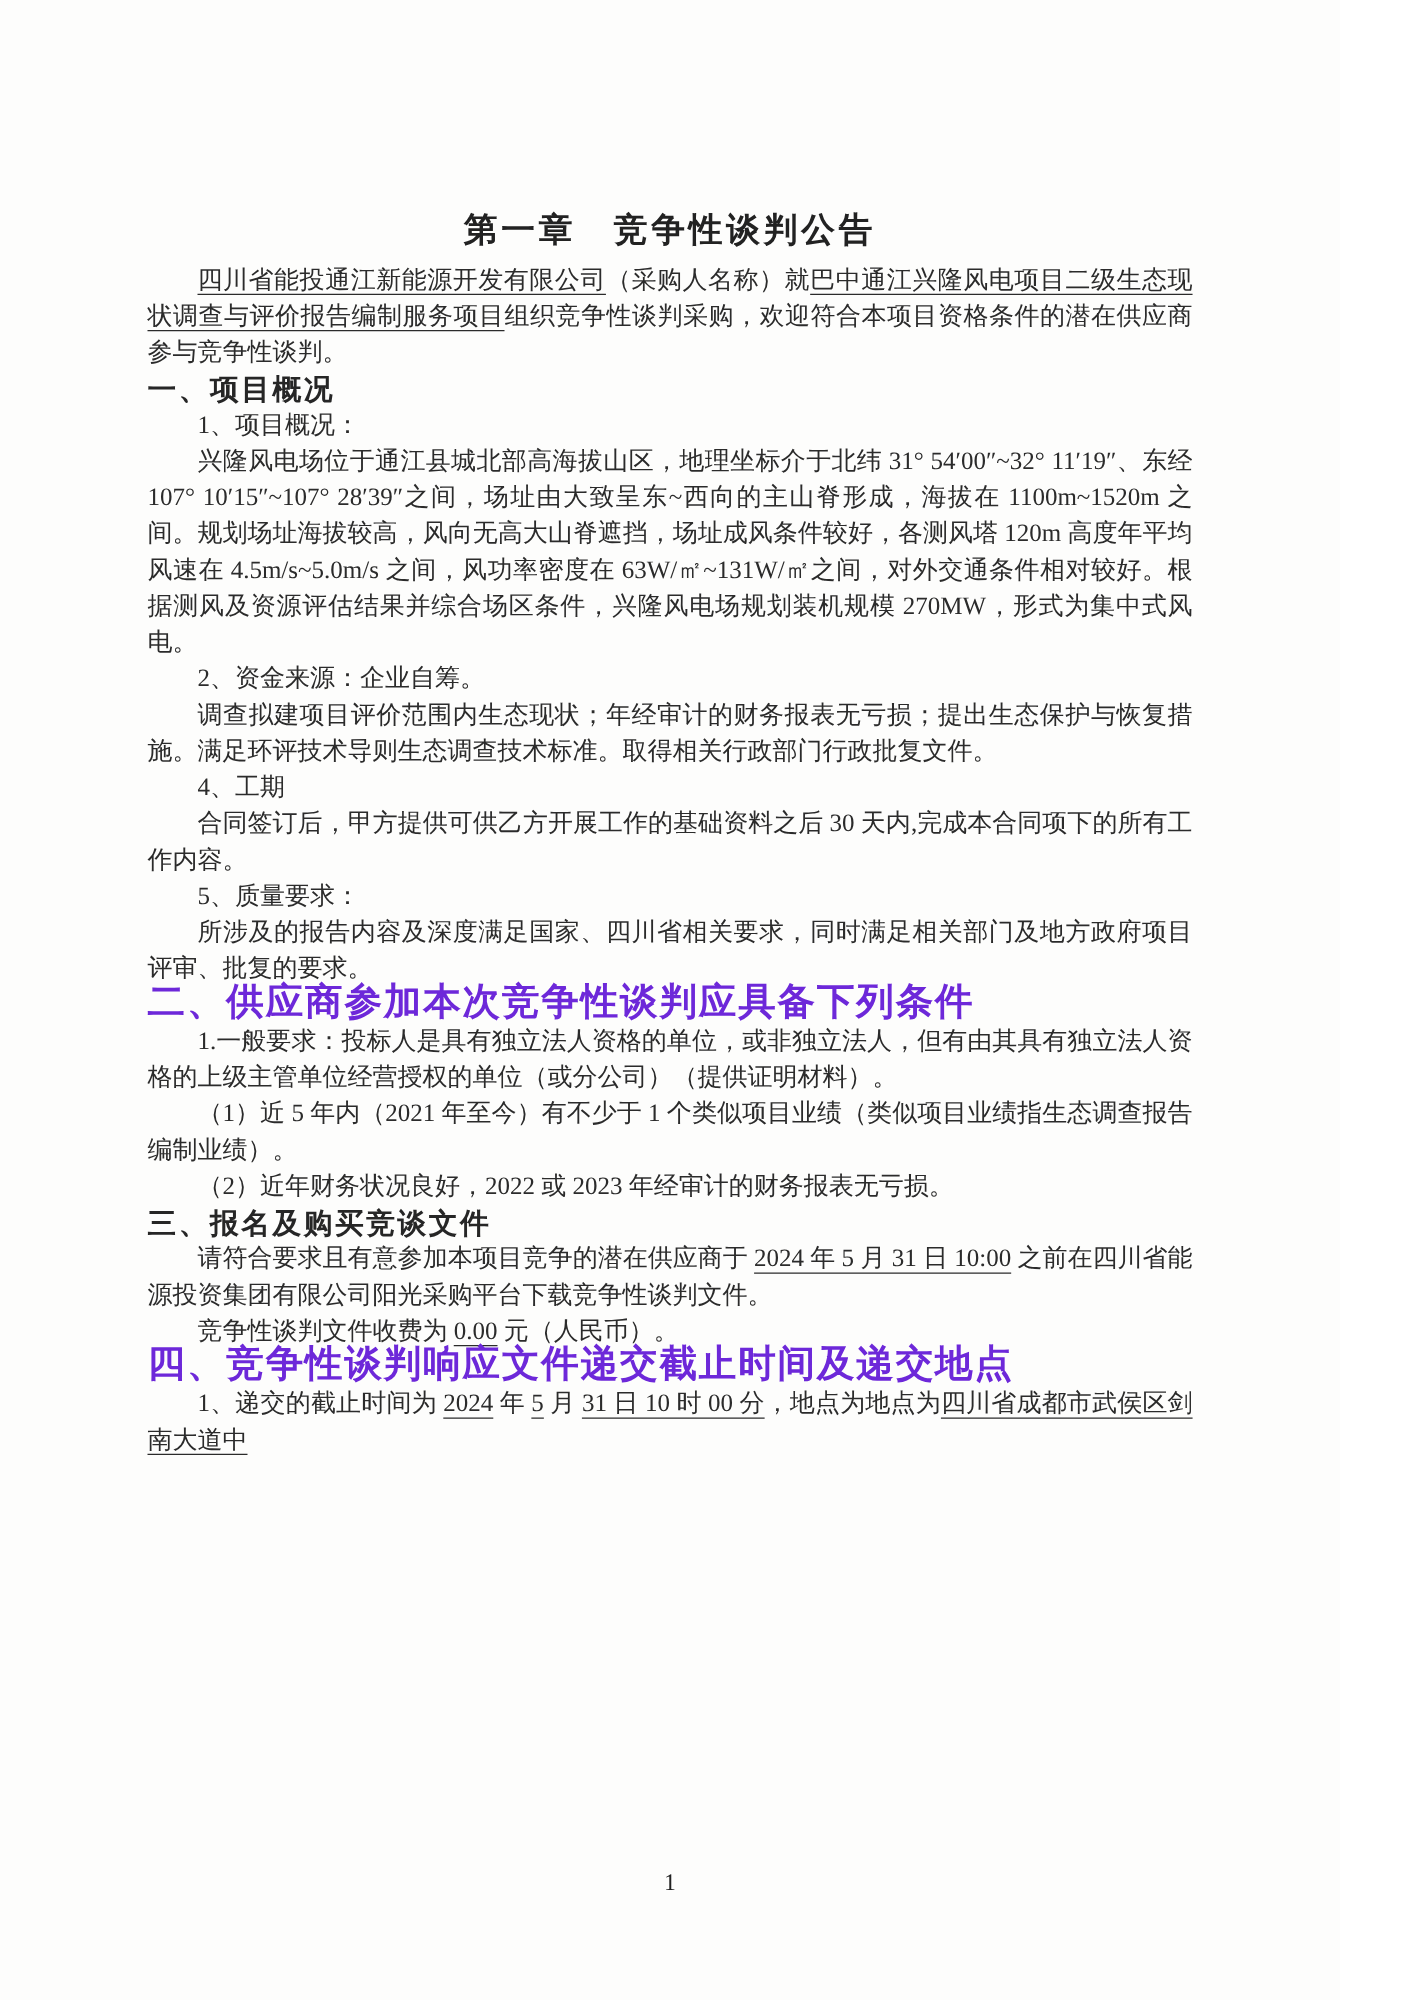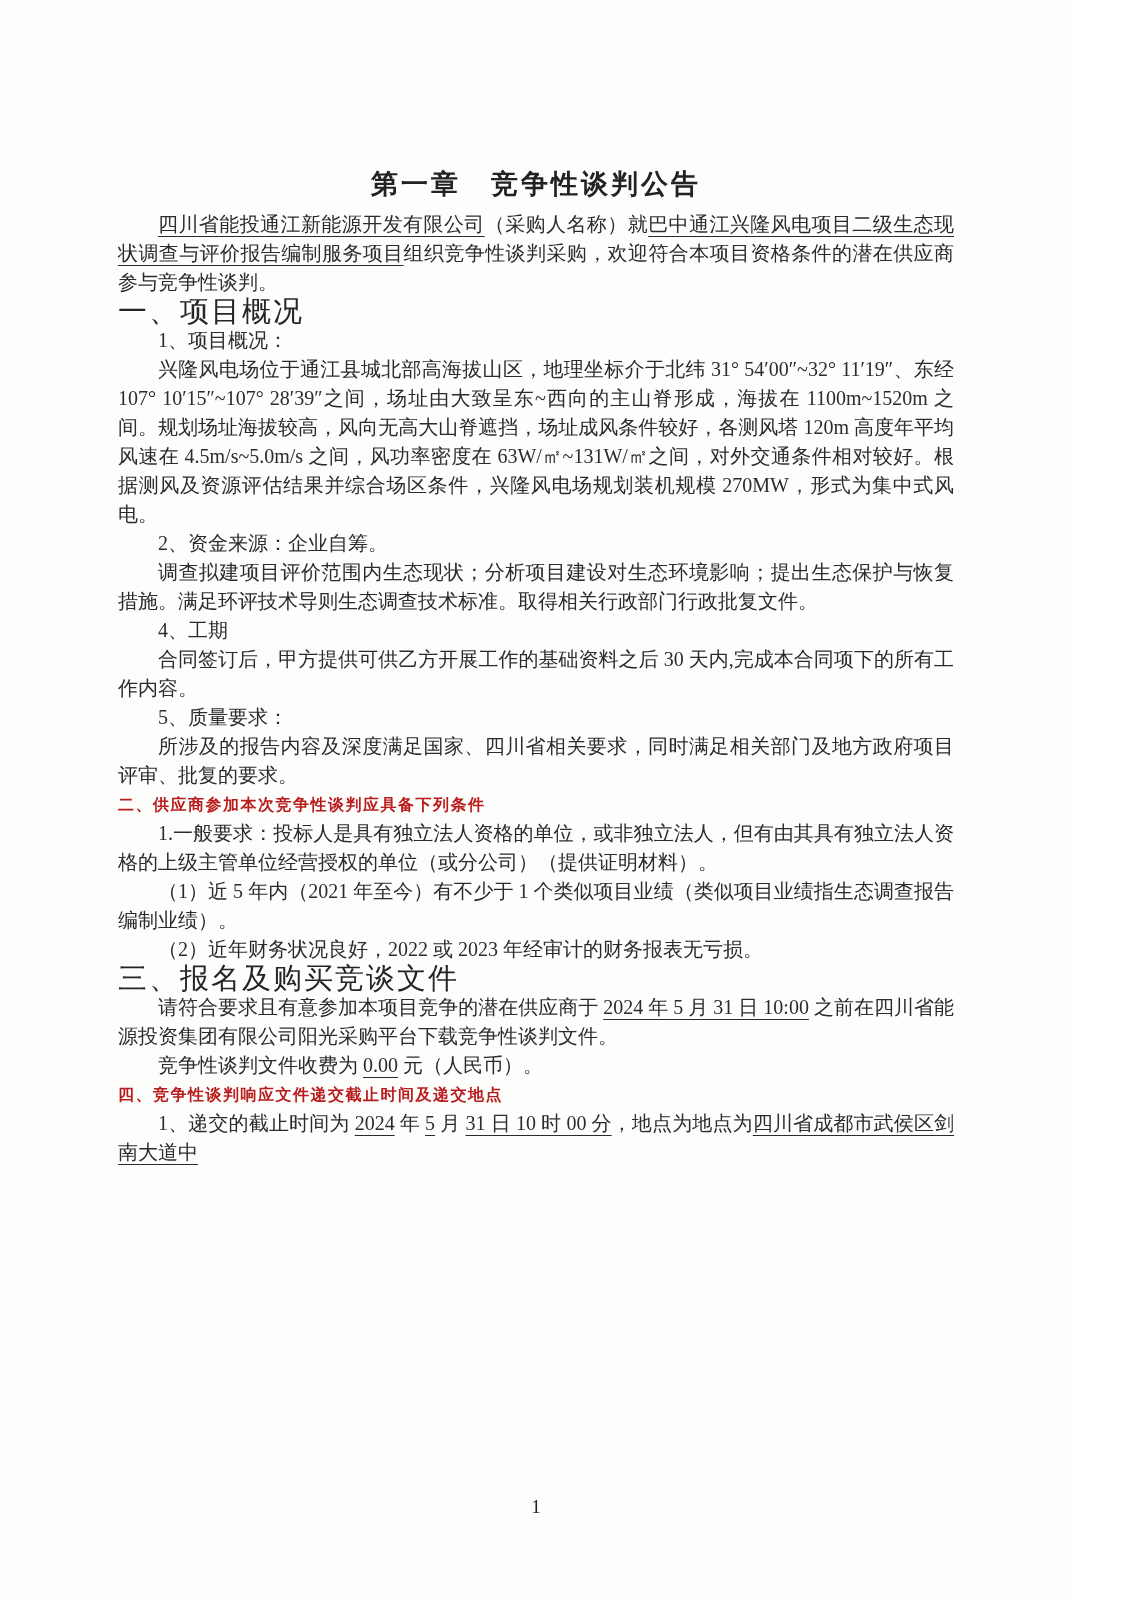--- a/index.html
+++ b/index.html
@@ -28,30 +28,31 @@
   p {
     margin:0;
     font-size:20px;
     line-height:29px;
     text-align:justify;
     text-align-last:left;
     color:#2b2b2b;
   }
   .indent { text-indent:2em; }
   .h-reg {
-    font-size:29px;
+    font-size:23px;
     letter-spacing:2px;
     color:#262626;
+    font-weight:bold;
   }
   .h-bold {
-    font-size:16px;
+    font-size:30px;
     font-weight:700;
     letter-spacing:1.5px;
-    font-family:Liberation Sans, sans-serif;
-    color:#b91c1c;
+    font-family:Liberation Mono, monospace;
+    color:#6d28d9;
   }
   .ul {
     text-decoration:underline;
     text-underline-offset:5px;
     text-decoration-thickness:1.2px;
   }
   .pageno {
     position:absolute;
     left:0; right:0; bottom:82px;
     text-align:center;
@@ -64,21 +65,21 @@
 
 <div class="page">
   <div class="content">
     <h1 class="title">第一章　竞争性谈判公告</h1>
     <main id="doc-body">
         <p class="para indent"><span class="ul">四川省能投通江新能源开发有限公司</span><span>（采购人名称）就</span><span class="ul">巴中通江兴隆风电项目二级生态现状调查与评价报告编制服务项目</span><span>组织竞争性谈判采购，欢迎符合本项目资格条件的潜在供应商参与竞争性谈判。</span></p>
         <p class="h-reg">一、项目概况</p>
         <p class="para indent">1、项目概况：</p>
         <p class="para indent">兴隆风电场位于通江县城北部高海拔山区，地理坐标介于北纬 31° 54′00″~32° 11′19″、东经 107° 10′15″~107° 28′39″之间，场址由大致呈东~西向的主山脊形成，海拔在 1100m~1520m 之间。规划场址海拔较高，风向无高大山脊遮挡，场址成风条件较好，各测风塔 120m 高度年平均风速在 4.5m/s~5.0m/s 之间，风功率密度在 63W/㎡~131W/㎡之间，对外交通条件相对较好。根据测风及资源评估结果并综合场区条件，兴隆风电场规划装机规模 270MW，形式为集中式风电。</p>
         <p class="para indent">2、资金来源：企业自筹。</p>
-        <p class="para indent">调查拟建项目评价范围内生态现状；分析项目建设对生态环境影响；提出生态保护与恢复措施。满足环评技术导则生态调查技术标准。取得相关行政部门行政批复文件。</p>
+        <p class="para indent">调查拟建项目评价范围内生态现状；年经审计的财务报表无亏损；提出生态保护与恢复措施。满足环评技术导则生态调查技术标准。取得相关行政部门行政批复文件。</p>
         <p class="para indent">4、工期</p>
         <p class="para indent">合同签订后，甲方提供可供乙方开展工作的基础资料之后 30 天内,完成本合同项下的所有工作内容。</p>
         <p class="para indent">5、质量要求：</p>
         <p class="para indent">所涉及的报告内容及深度满足国家、四川省相关要求，同时满足相关部门及地方政府项目评审、批复的要求。</p>
         <p class="h-bold">二、供应商参加本次竞争性谈判应具备下列条件</p>
         <p class="para indent">1.一般要求：投标人是具有独立法人资格的单位，或非独立法人，但有由其具有独立法人资格的上级主管单位经营授权的单位（或分公司）（提供证明材料）。</p>
         <p class="para indent">（1）近 5 年内（2021 年至今）有不少于 1 个类似项目业绩（类似项目业绩指生态调查报告编制业绩）。</p>
         <p class="para indent">（2）近年财务状况良好，2022 或 2023 年经审计的财务报表无亏损。</p>
         <p class="h-reg">三、报名及购买竞谈文件</p>
         <p class="para indent"><span>请符合要求且有意参加本项目竞争的潜在供应商于 </span><span class="ul">2024 年 5 月 31 日 10:00</span><span> 之前在四川省能源投资集团有限公司阳光采购平台下载竞争性谈判文件。</span></p>

